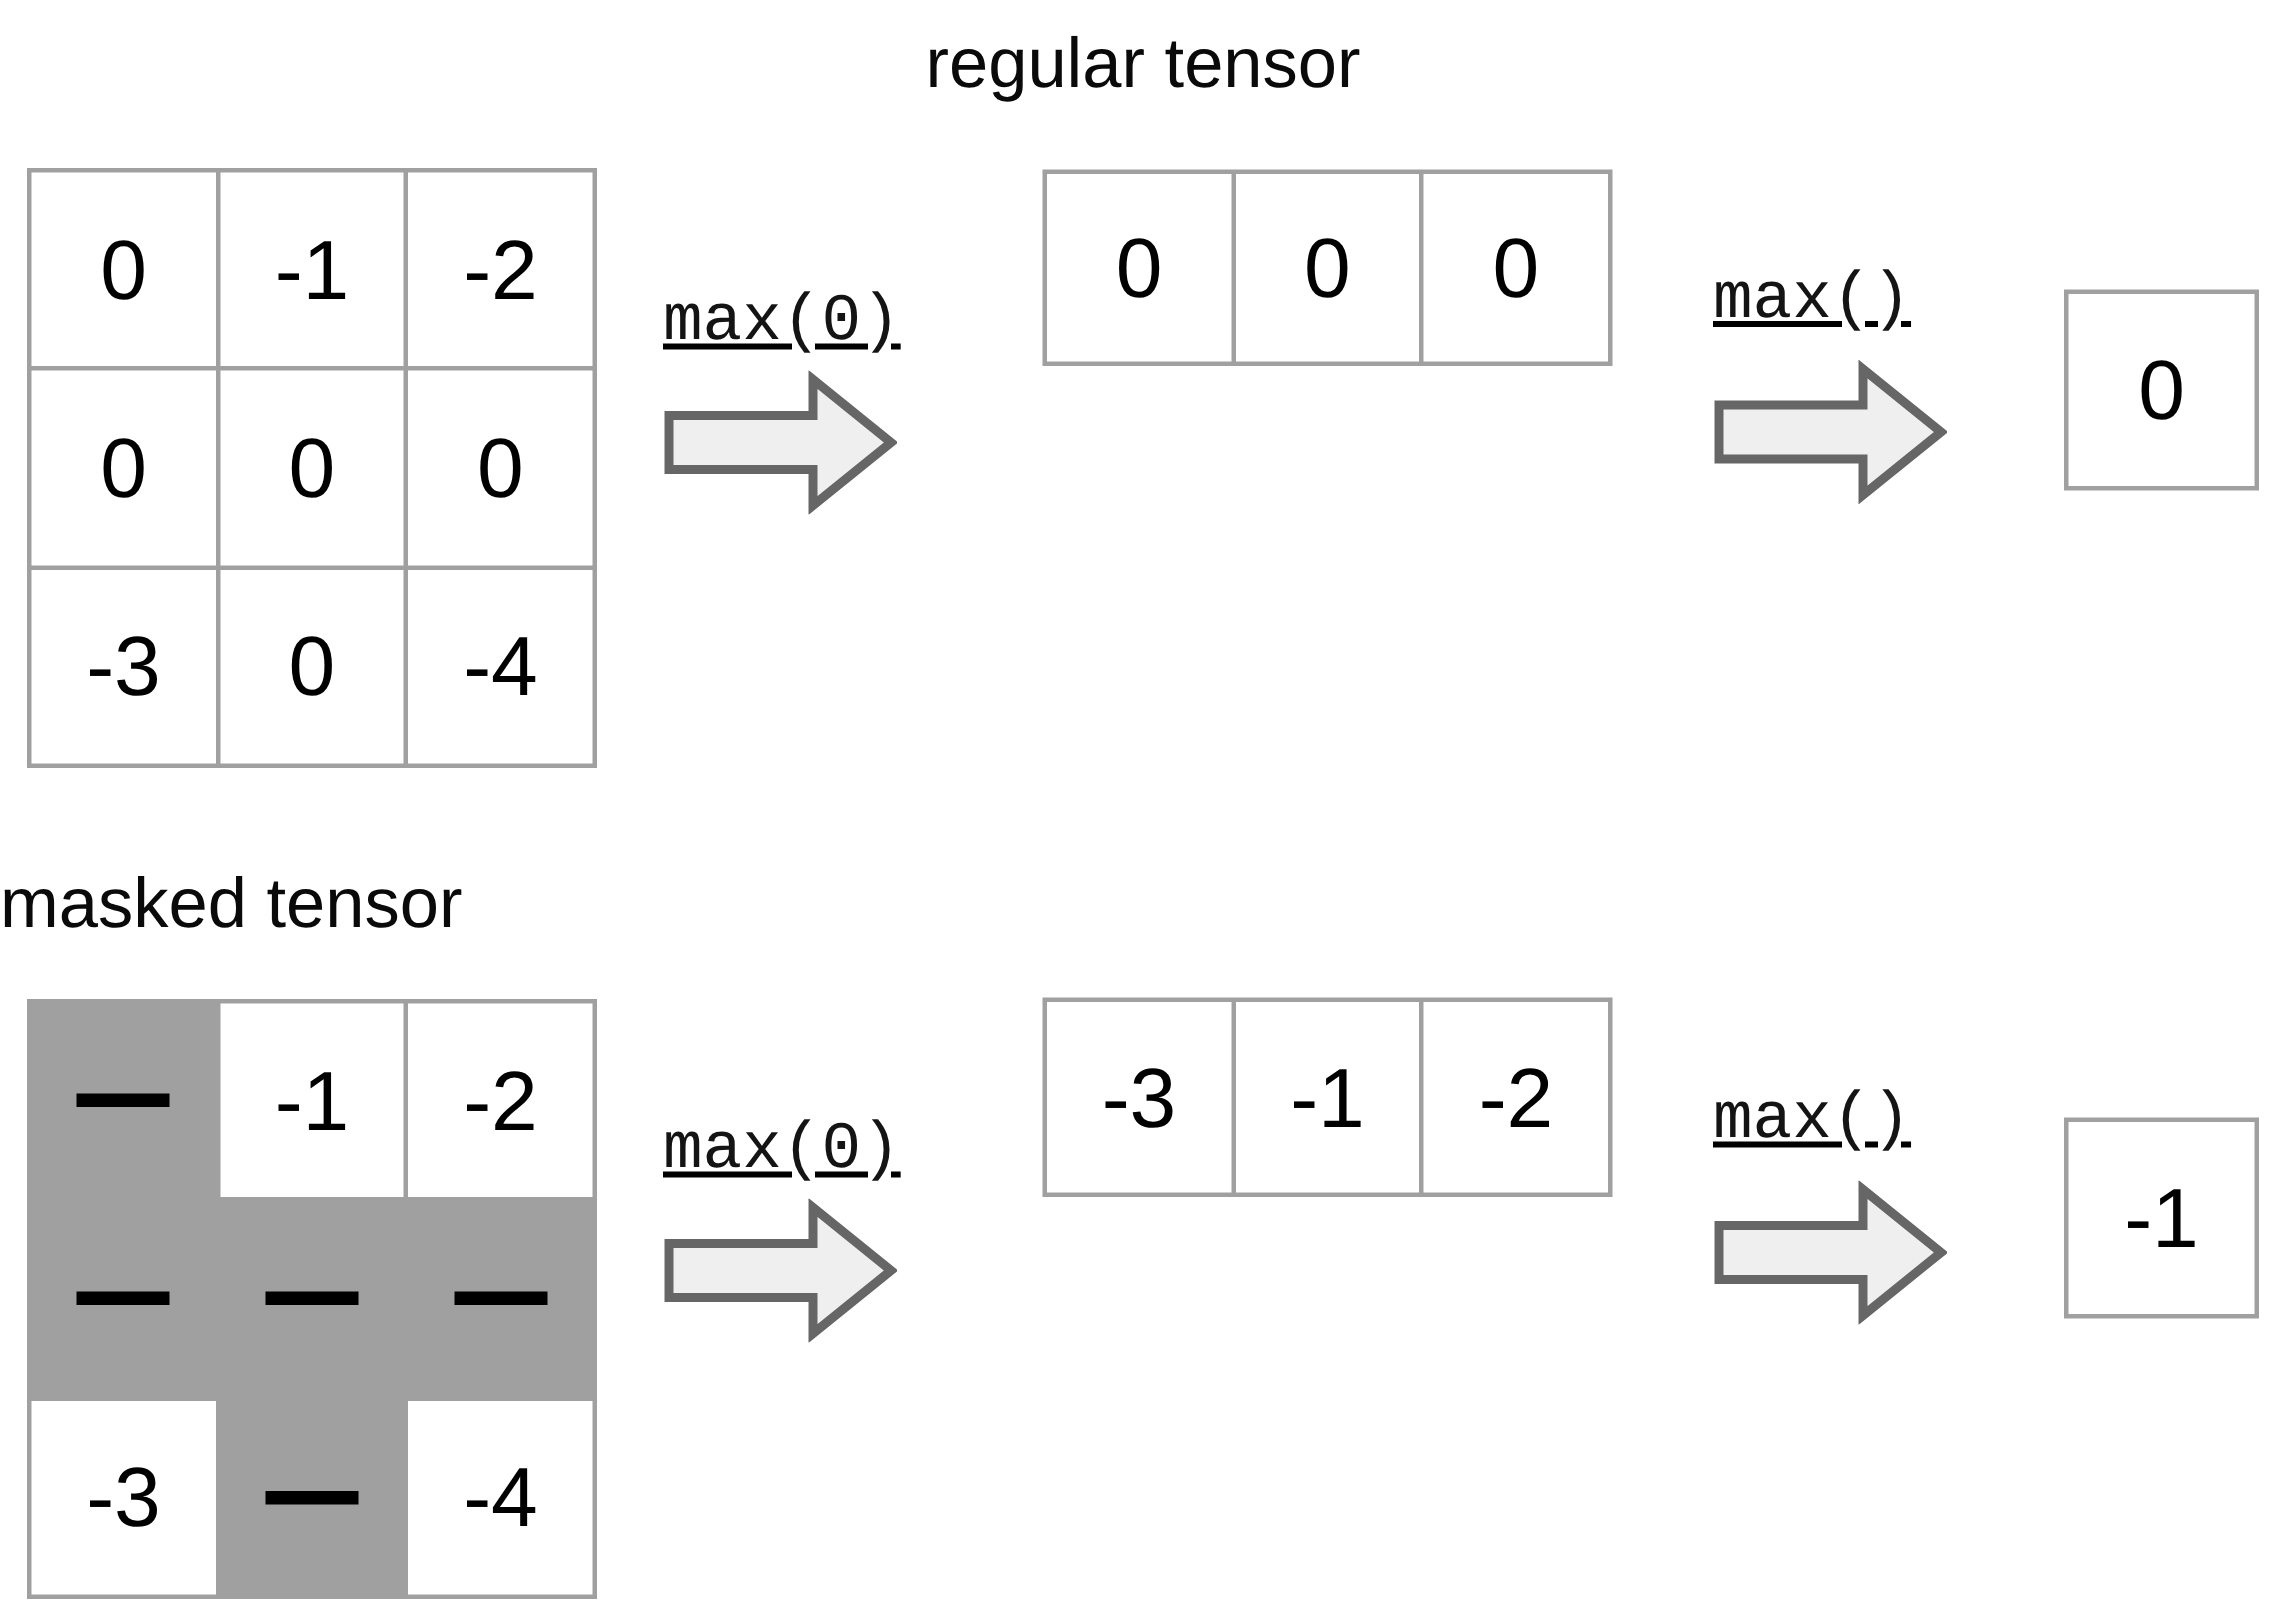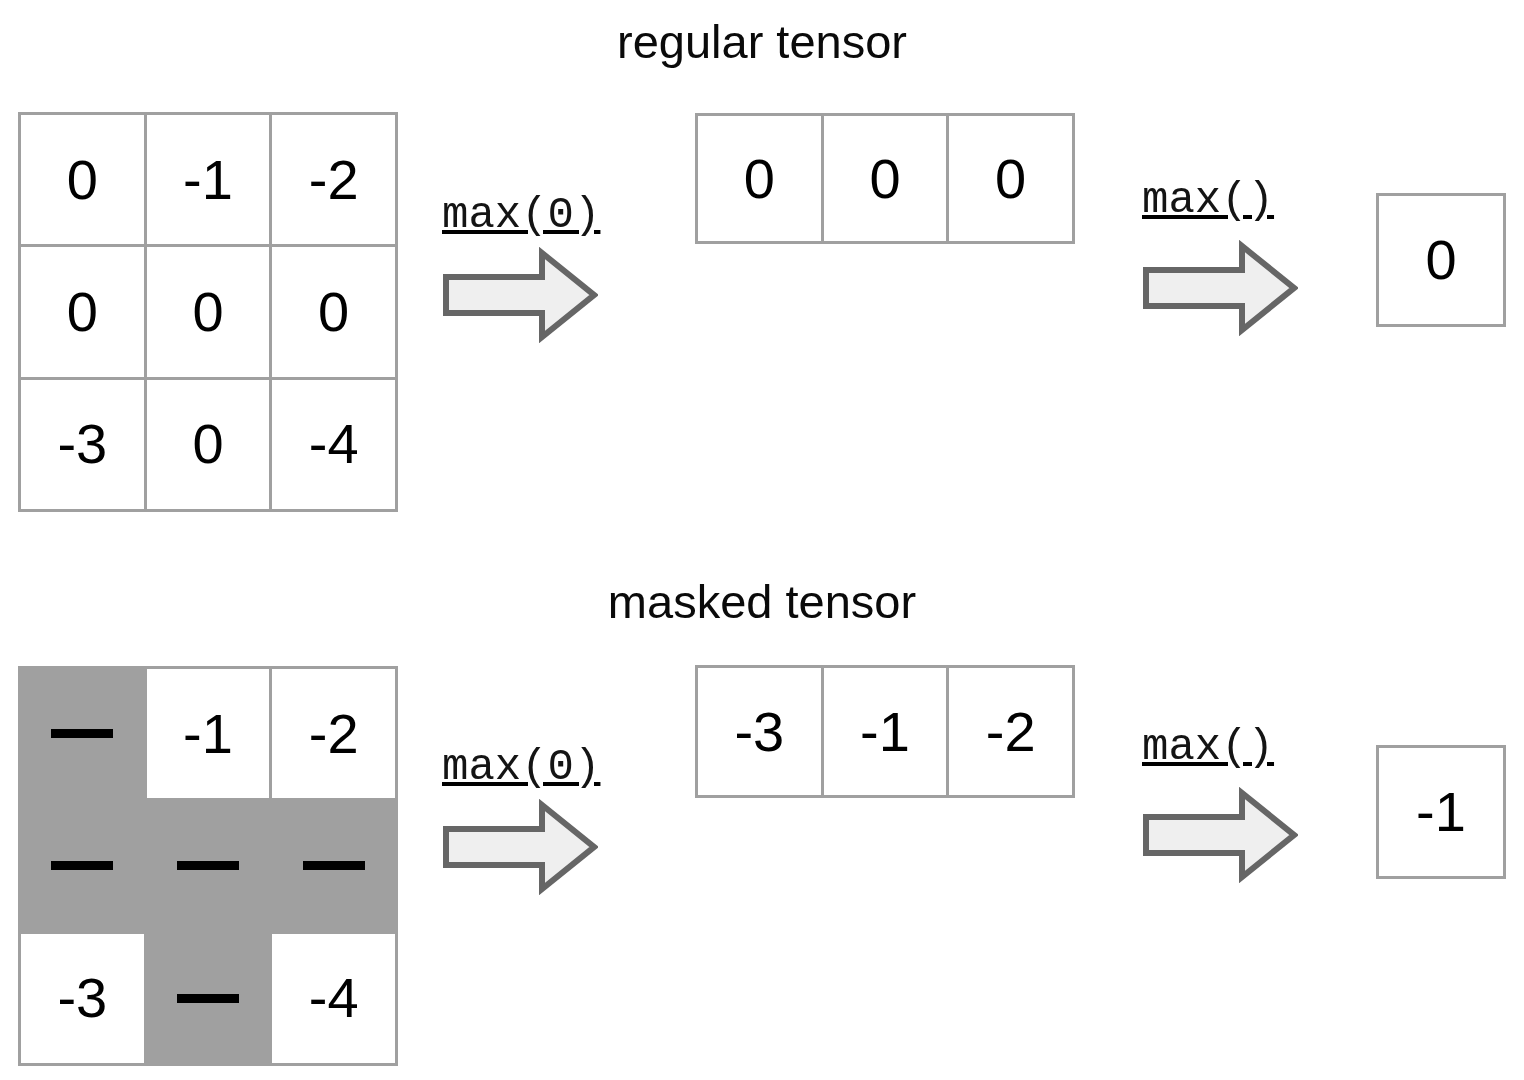--- a/index.html
+++ b/index.html
@@ -18,21 +18,21 @@
   .section-title {
     position: absolute;
     font-family: "Liberation Sans", sans-serif;
     font-size: 47px;
     color: #0a0a0a;
     line-height: 1;
     white-space: nowrap;
     letter-spacing: 0px;
   }
   #title-regular { left: 0; top: 18px; width: 1524px; text-align: center; }
-  #title-masked  { left: 0; top: 578px; width: 1524px; text-align: center; }
+  #title-masked  { left: 0; top: 578px; width: 1524px; text-align: left; }
 
   
   .matrix {
     position: absolute;
     display: grid;
     grid-template-columns: repeat(3, 1fr);
     grid-template-rows: repeat(3, 1fr);
     background: #a0a0a0;
     gap: 3px;
     padding: 3px;

